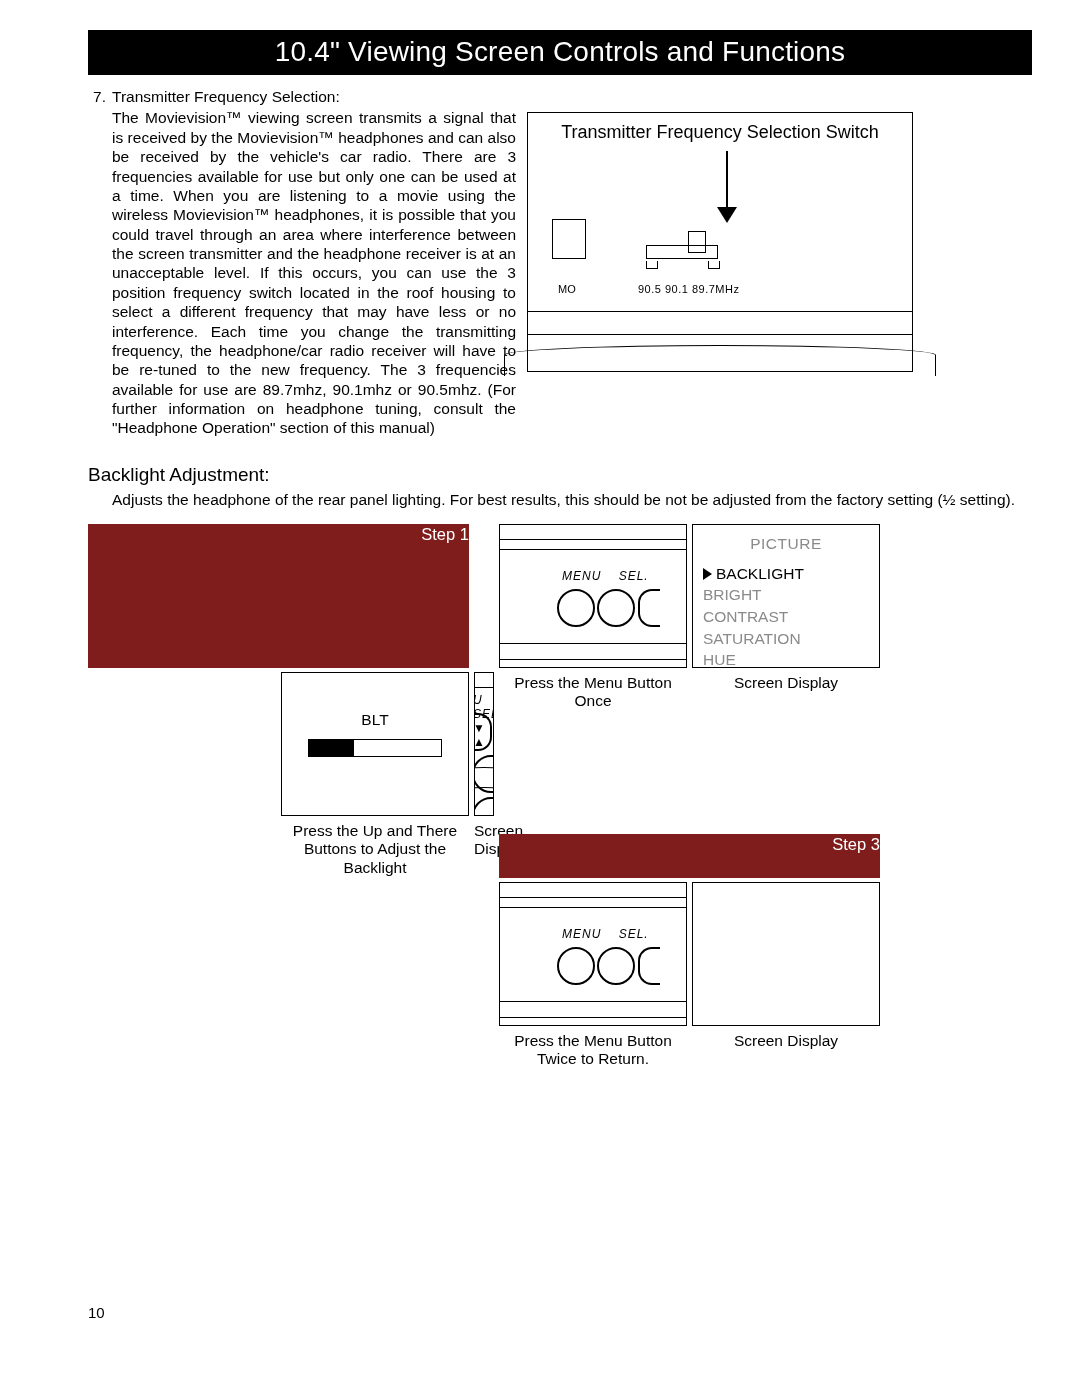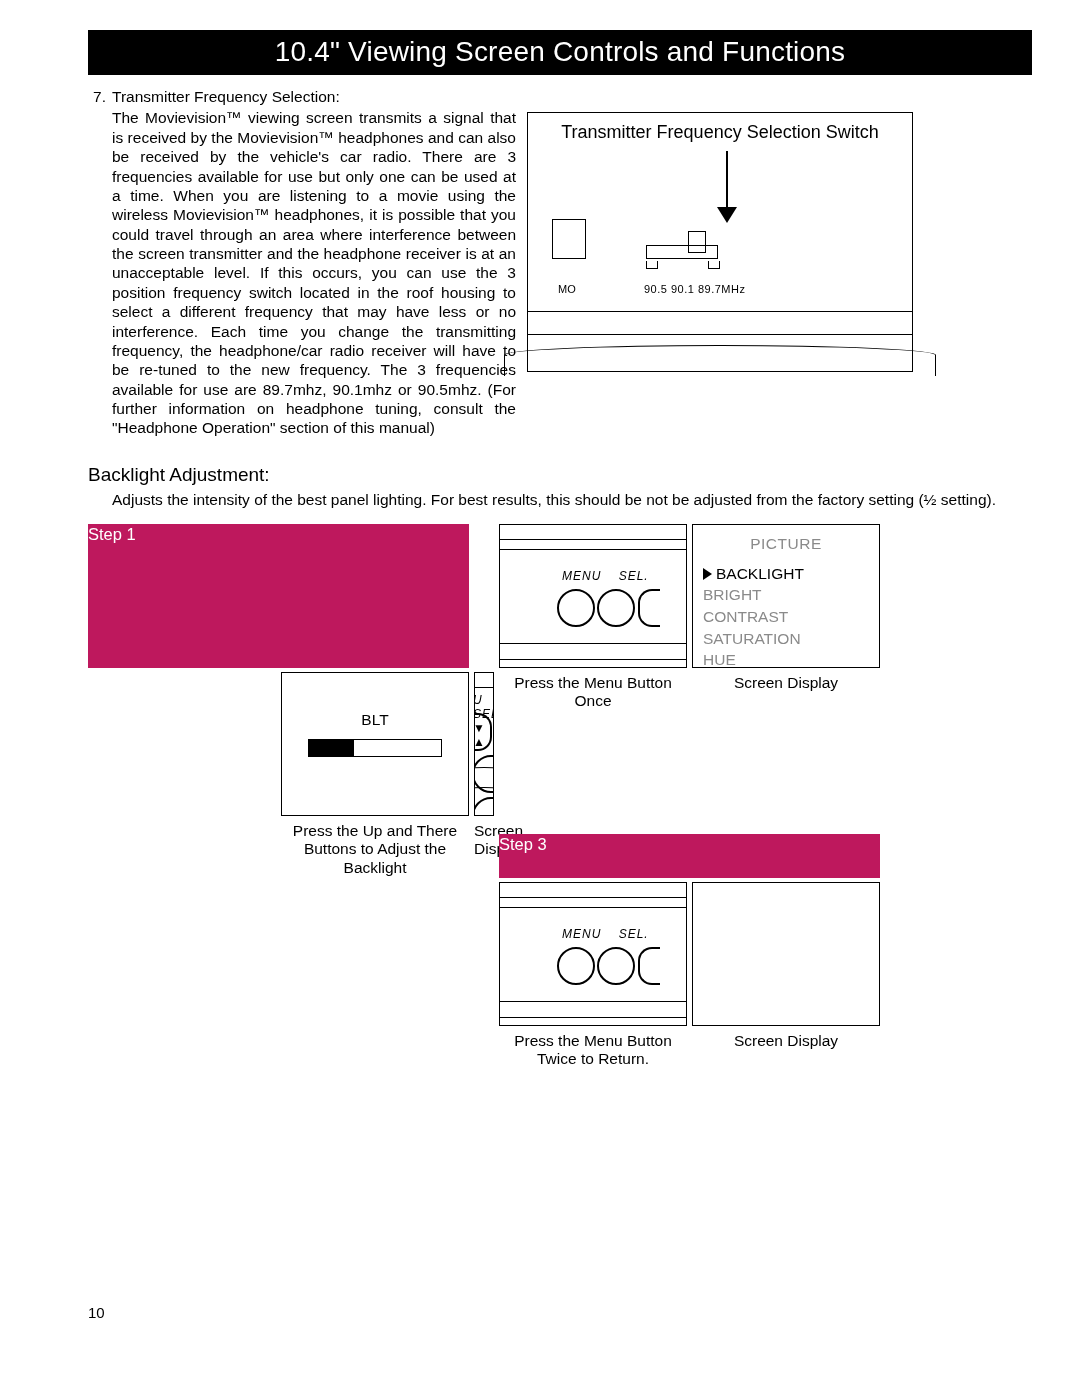--- a/index.html
+++ b/index.html
@@ -105,23 +105,23 @@
   }
   .steps-grid {
     display: grid;
     grid-template-columns: 188px 188px 20px 188px 188px;
     column-gap: 5px;
     row-gap: 4px;
     margin-left: 0px;
   }
   .step-bar {
     grid-column: span 2;
-    background: #be185d;
+    background: #7f1d1d;
     color: #fff;
-    text-align: left;
+    text-align: right;
     font-size: 16.5px;
     padding: 1px 0 2px 0;
   }
   .spacer { }
   .diagram-cell {
     border: 1.5px solid #000;
     height: 144px;
     position: relative;
     box-sizing: border-box;
     overflow: hidden;
@@ -223,34 +223,34 @@
             <div class="arrow-down"></div>
             <div class="arrow-head"></div>
 
             <div class="switch-rect" style="left:24px;  top:106px; width:34px; height:40px;"></div>
             <div class="switch-rect" style="left:118px; top:132px; width:72px; height:14px;"></div>
             <div class="switch-rect" style="left:160px; top:118px; width:18px; height:22px;"></div>
             <div class="switch-rect" style="left:118px; top:148px; width:12px; height:8px; border-top:none;"></div>
             <div class="switch-rect" style="left:180px; top:148px; width:12px; height:8px; border-top:none;"></div>
 
             <div class="mo-text" style="left:30px; top:170px;">MO</div>
-            <div class="mo-text" style="left:116px; top:170px; letter-spacing:0.5px;">90.5  90.1  89.7MHz</div>
+            <div class="mo-text" style="left:110px; top:170px; letter-spacing:0.5px;">90.5  90.1  89.7MHz</div>
 
             <div class="switch-rect" style="left:0px; right:0px; top:198px; height:24px; border-left:none; border-right:none;"></div>
             <div style="position:absolute; left:-4px; right:-4px; top:232px;">
               <div class="curve" style="top:0; height:30px; border-radius:600px 600px 0 0 / 28px 28px 0 0;"></div>
             </div>
           </div>
         </div>
       </div>
     </div>
   </div>
 
   <div class="section-h">Backlight Adjustment:</div>
-  <div class="section-p">Adjusts the intensity of the best panel lighting. For best results, this should be not be adjusted from the factory setting (½ setting).</div>
+  <div class="section-p">Adjusts the headphone of the rear panel lighting. For best results, this should be not be adjusted from the factory setting (½ setting).</div>
 
   <div class="steps-grid">
 
     <div class="step-bar"><span>Step 1</span></div>
     <div class="spacer"></div>
 
     <div class="diagram-cell">
       <div class="hline" style="top:14px;"></div>
       <div class="hline" style="top:24px;"></div>
       <div class="panel-btns" style="top:64px; left:58px;">

